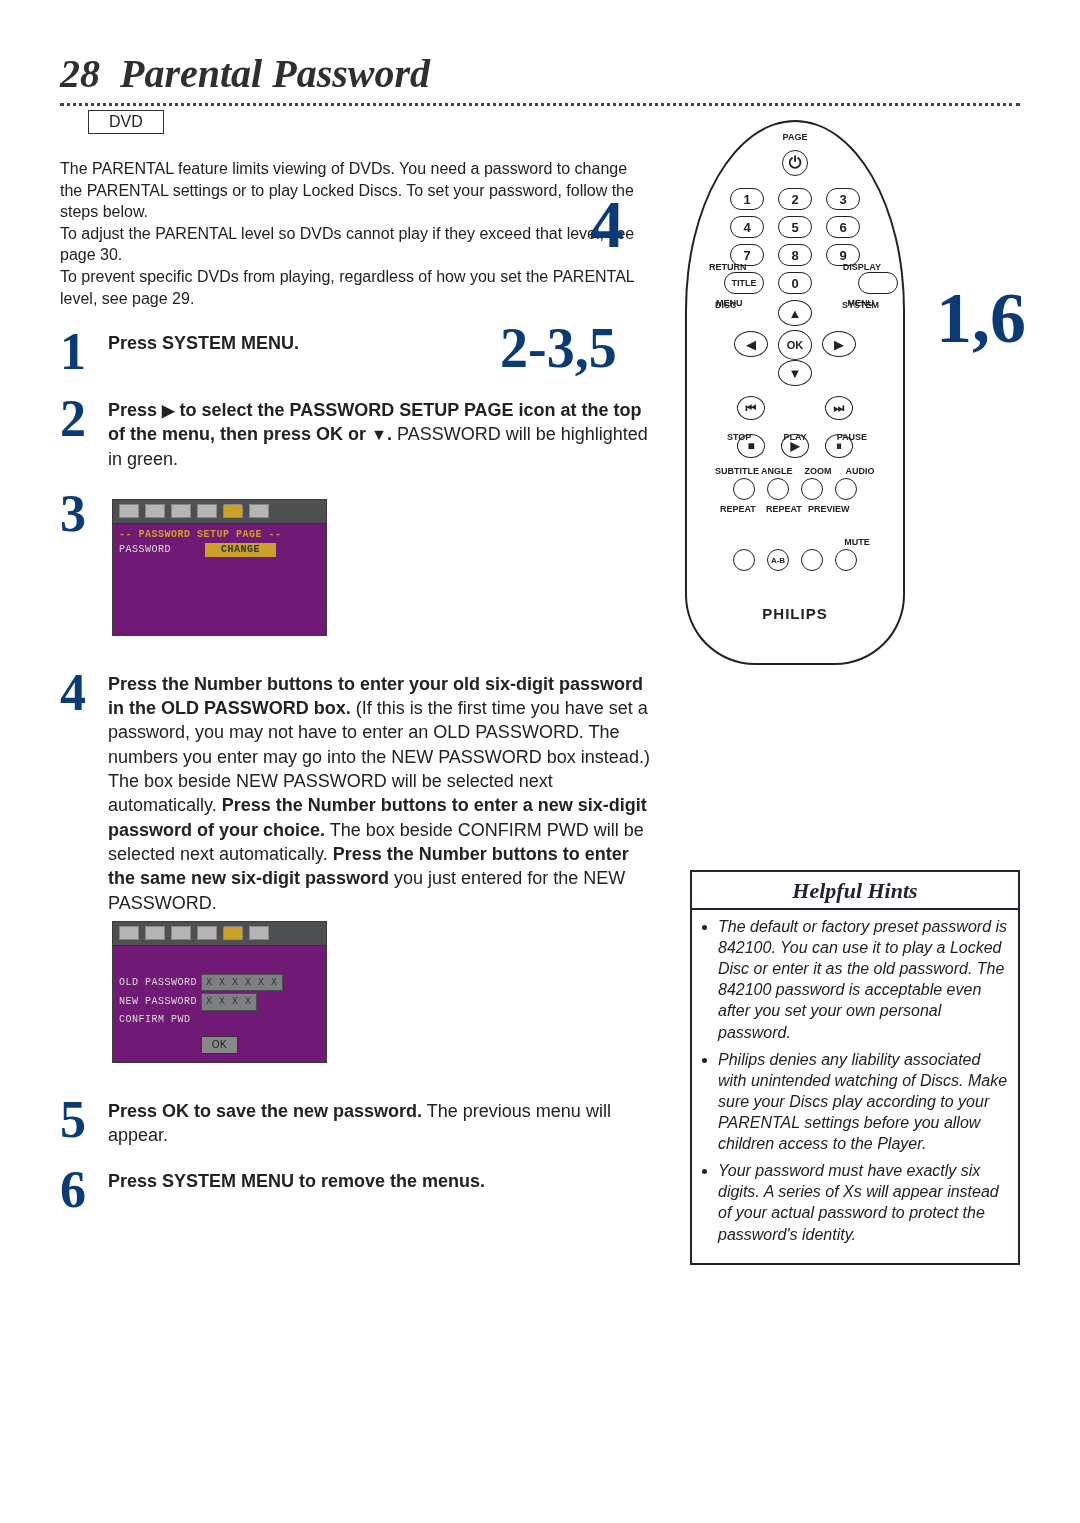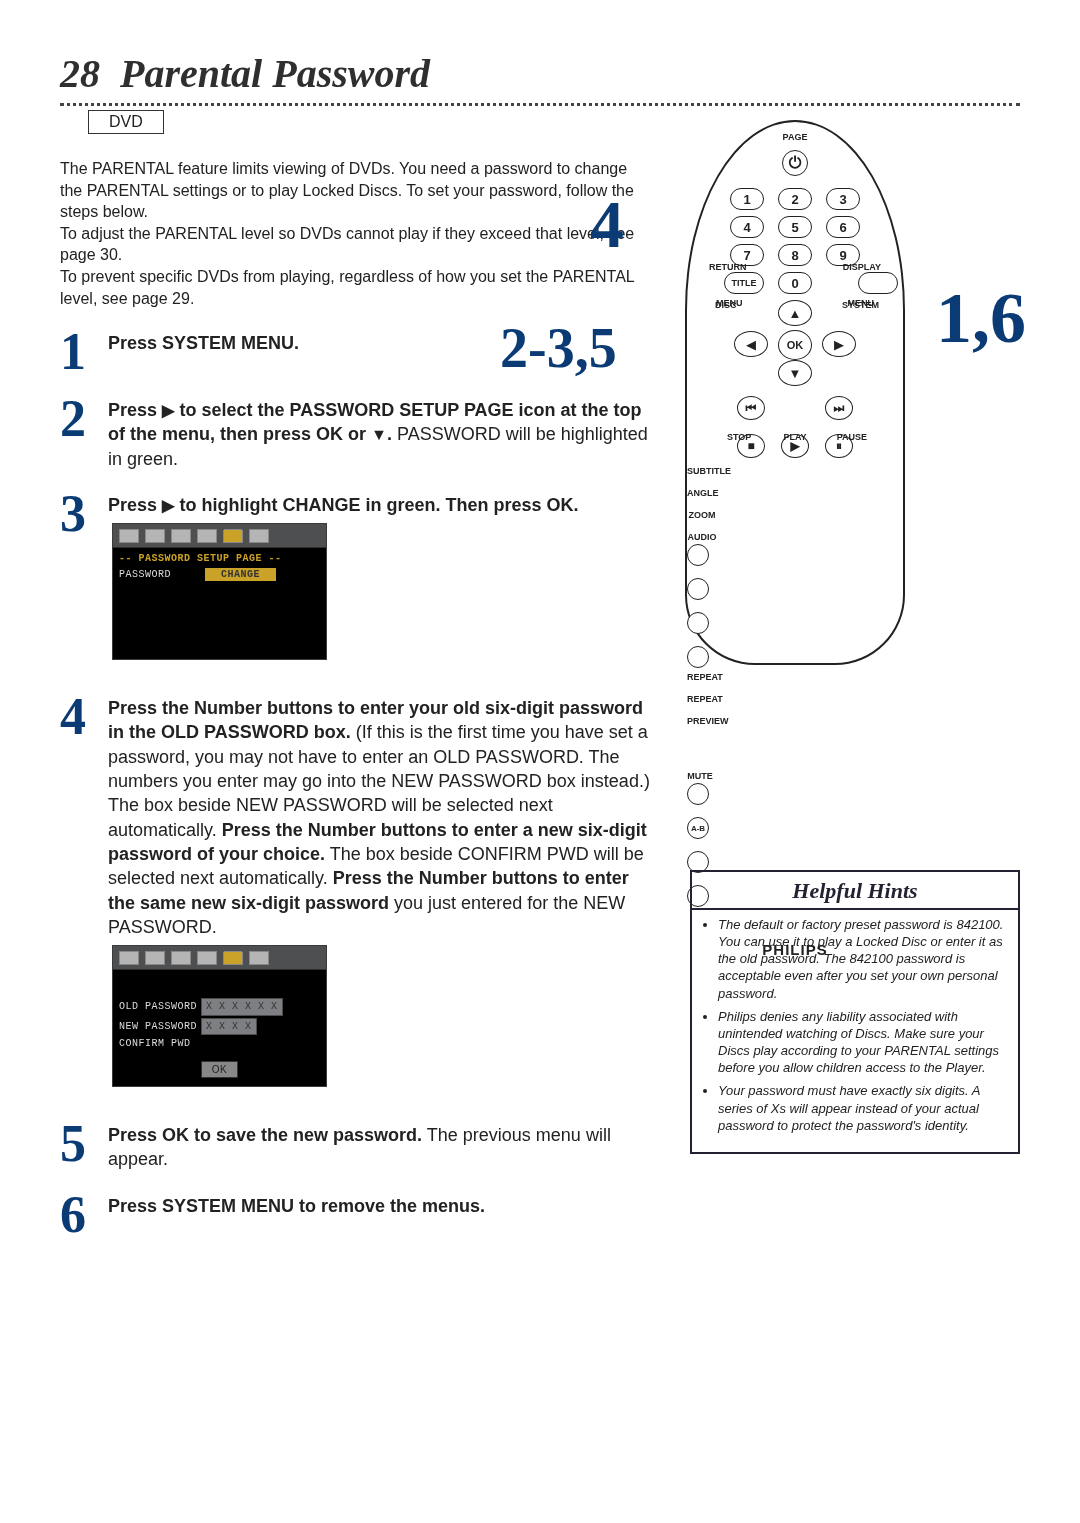--- a/index.html
+++ b/index.html
@@ -75,21 +75,21 @@
     flex: 1;
     font-size: 18px;
     line-height: 1.35;
     padding-top: 4px;
   }
   .step .body b { font-weight: bold; }
 
   
   .osd {
     width: 215px;
-    background: #000000;
+    background: #701a75;
     color: #dcdcdc;
     border: 1px solid #3b3b3b;
     font-family: "Courier New", monospace;
     font-size: 10px;
     margin: 6px 0 14px 4px;
     position: relative;
   }
   .osd .bar {
     height: 24px;
     background: #4d4f50;
@@ -170,21 +170,21 @@
   .dpad .arrow {
     width:34px;height:26px;border-radius:50%;border:1.8px solid #222;
     display:flex;align-items:center;justify-content:center;font-size:13px;
   }
   .dpad .up{left:48px;top:0;}
   .dpad .down{left:48px;top:60px;}
   .dpad .left{left:4px;top:31px;}
   .dpad .right{left:92px;top:31px;}
   .trio { display:flex;justify-content:center;gap:16px;margin:6px 0 2px;}
   .trio .rbtn{width:28px;height:24px;border-radius:50%;font-size:12px;}
-  .quad { display:flex;justify-content:center;gap:12px;margin:2px 0;flex-direction:column;}
+  .quad { display:flex;justify-content:center;gap:12px;margin:2px 0;}
   .quad .rbtn{width:22px;height:22px;border-radius:50%;}
   .brand {
     text-align:center;font-weight:bold;letter-spacing:1px;
     margin-top:34px;font-size:15px;
   }
 
   
   .callout {
     position:absolute;
     font-family: Georgia, serif;
@@ -211,21 +211,21 @@
     text-align: center;
     margin: 6px 0 4px;
     font-size: 22px;
     color:#223;
   }
   .hints .hr { border-top:2px solid #223; margin:0 0 6px 0;}
   .hints ul {
     margin:4px 10px 18px 12px;
     padding:0 0 0 14px;
     font-style: italic;
-    font-size:13px;
+    font-size:16px;
     line-height:1.32;
   }
   .hints li { margin-bottom:6px; }
 
   .tri { display:inline-block; font-size:0.9em; vertical-align:baseline;}
 </style>
 </head>
 <body>
 <div class="page">
 
@@ -256,21 +256,20 @@
   <div class="step">
     <div class="num">2</div>
     <div class="body">
       <b><span>Press </span><span class="tri">▶</span><span> to select the PASSWORD SETUP PAGE icon at the top of the menu, then press OK or </span><span class="tri">▼</span><span>.</span></b><span> PASSWORD will be highlighted in green.</span>
     </div>
   </div>
 
   <div class="step">
     <div class="num">3</div>
     <div class="body">
-      <b><span>Press </span><span class="tri">▶</span><span> to highlight CHANGE in green. Then press OK.</span></b>
       
       <div class="osd">
         <div class="bar">
           <span></span>
               <span></span>
               <span></span>
               <span></span>
               <span class="lock"></span>
               <span></span>
         </div>

